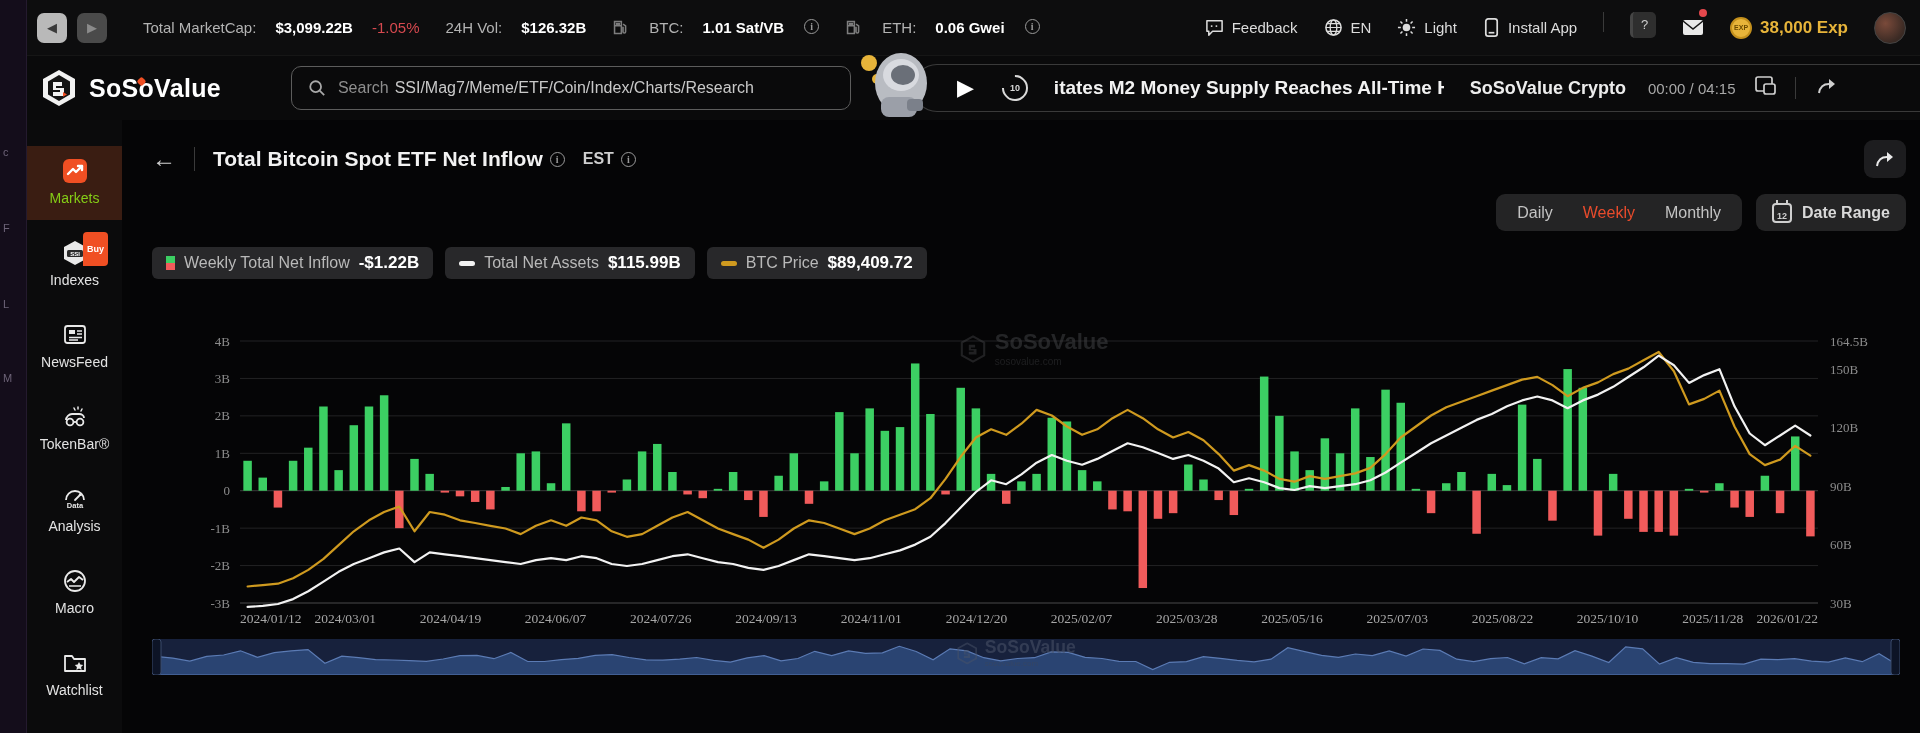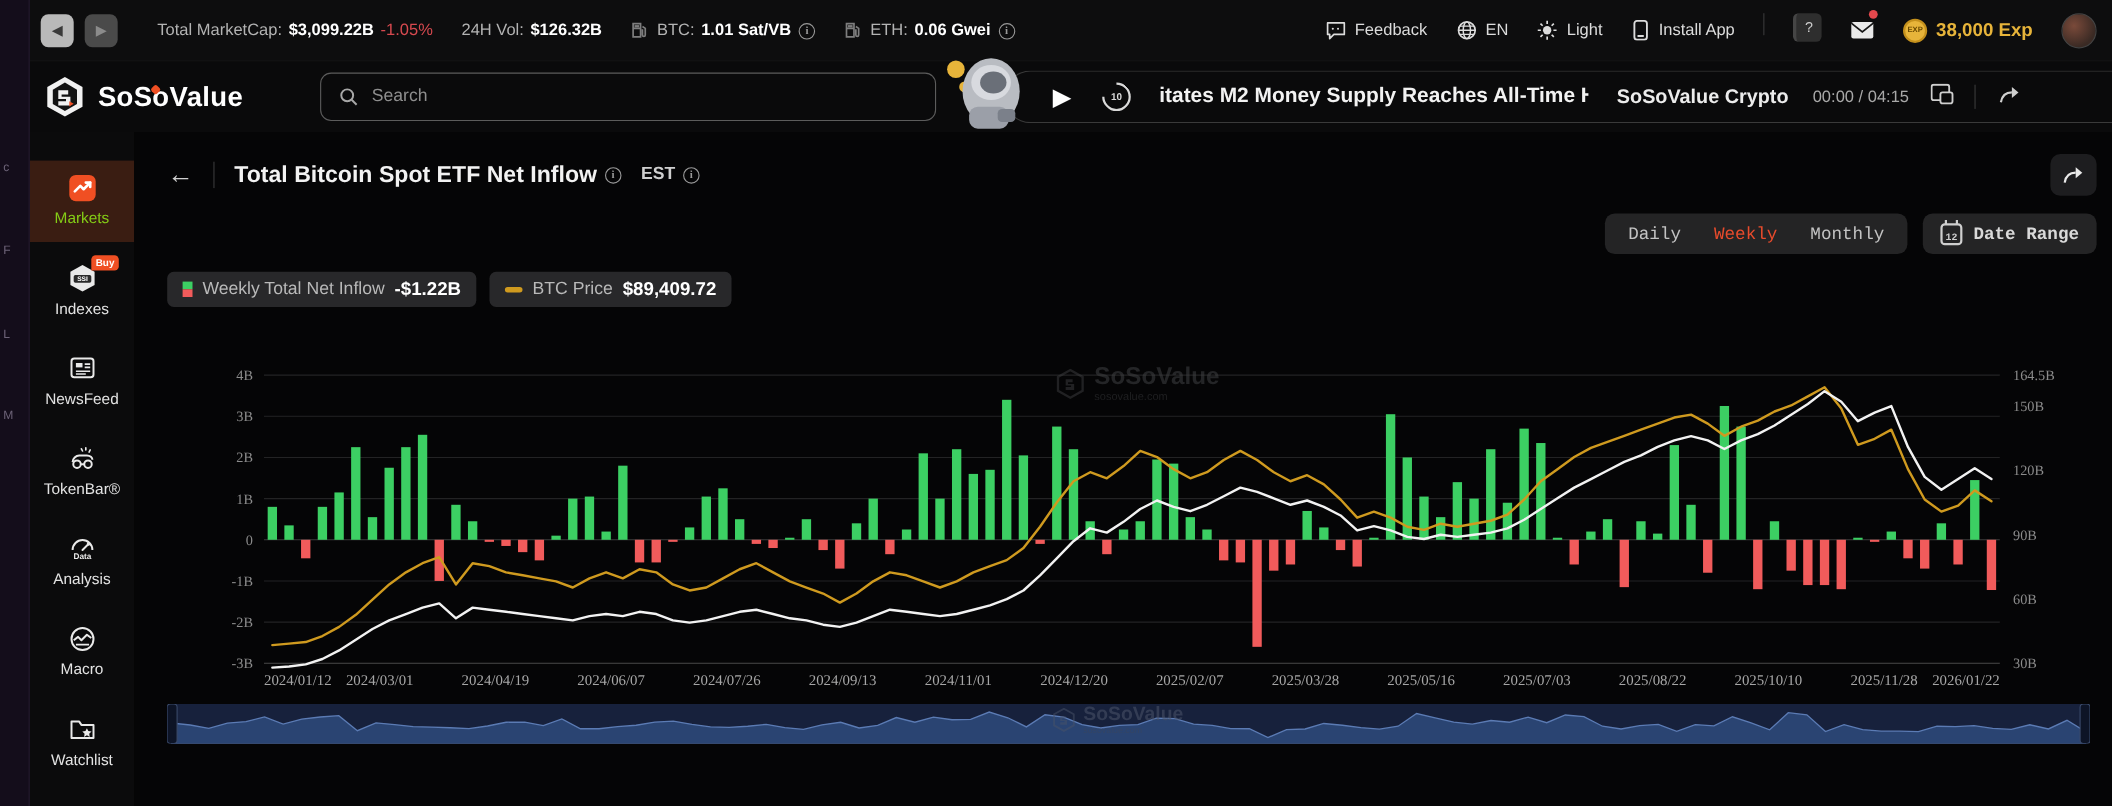--- a/index.html
+++ b/index.html
@@ -13,21 +13,21 @@
 
   .app { position:absolute; left:27px; top:0; width:1893px; height:733px; }
 
   
   .topbar { height:56px; background:#0d0d0e; display:flex; align-items:center;
     padding:0 14px 0 10px; border-bottom:1px solid #161616; }
   .navbtn { width:30px; height:30px; border-radius:7px; display:flex; align-items:center;
     justify-content:center; font-size:13px; margin-right:10px; cursor:pointer; }
   .navbtn.back { background:#b9b9b9; color:#3a3a3a; }
   .navbtn.fwd  { background:#4a4a4a; color:#8b8b8b; }
-  .stat { display:flex; align-items:flex-end; margin-left:26px; font-size:15px; white-space:nowrap; }
+  .stat { display:flex; align-items:flex-start; margin-left:26px; font-size:15px; white-space:nowrap;gap:13px; }
   .stat .lbl { color:#b3b3b3; margin-right:6px; }
   .stat .val { color:#ffffff; font-weight:bold; }
   .stat .neg { color:#d6494f; margin-left:6px; }
   .gas { width:17px; height:17px; margin-right:7px; opacity:.8; }
   .info-i { display:inline-flex; width:15px; height:15px; border:1.4px solid #9a9a9a; color:#9a9a9a;
     border-radius:50%; font-size:10px; align-items:center; justify-content:center;
     font-family:"Liberation Serif",serif; margin-left:7px; font-weight:bold; }
   .topbar-right { margin-left:auto; display:flex; gap:26px; }
   .tb-item { display:flex; align-items:center; gap:8px; font-size:15px; color:#dcdcdc; cursor:pointer; }
   .tb-divider { width:1px; height:20px; background:#3a3a3a; }
@@ -69,33 +69,33 @@
   .pdiv { z-index:2; width:1px; height:22px; background:#3a3a3a; margin-left:18px; }
 
   
   .bodyrow { display:flex; height:613px; }
   .sidebar { width:95px; background:#0b0b0c; padding-top:26px; display:flex; flex-direction:column; align-items:stretch; }
   .side-item { display:flex; flex-direction:column; align-items:center; gap:6px; padding:12px 0 14px;
     cursor:pointer; color:#e3e3e3; font-size:14px; margin-bottom:8px; position:relative; }
   .side-item.active { background:#3a1d12; color:#84cc16; }
   .side-item svg { width:26px; height:26px; }
   .buy-badge { position:absolute; top:4px; right:14px; background:#f04f23; color:#fff; font-size:9px;
-    font-weight:bold; padding:2px 4px; border-radius:4px 4px 4px 0; }
+    font-weight:bold; padding:12px 4px; border-radius:4px 4px 4px 0; }
 
   .main { flex:1; background:#050506; padding:0 14px 0 30px; position:relative; }
 
   .page-head { display:flex; align-items:center; margin-top:22px; height:34px; }
   .back-arrow { font-size:24px; color:#cfcfcf; cursor:pointer; }
   .head-div { width:1px; height:24px; background:#3a3a3a; margin:0 18px; }
   .page-title { font-size:21px; font-weight:bold; color:#f2f2f2; }
   .est { font-size:16px; font-weight:bold; color:#cfcfcf; margin-left:18px; }
   .share-btn { margin-left:auto; width:42px; height:38px; background:#1d1d1f; border-radius:9px;
     display:flex; align-items:center; justify-content:center; cursor:pointer; }
 
-  .controls { display:flex; justify-content:flex-end; align-items:center; margin-top:18px; gap:14px;font-family:Liberation Mono, monospace; }
+  .controls { display:flex; justify-content:flex-end; align-items:center; margin-top:18px; gap:14px; }
   .seg { background:#242425; border-radius:9px; display:flex; align-items:center; height:37px; padding:0 6px; }
   .seg .tab { padding:0 15px; font-size:16px; color:#c3c3c3; cursor:pointer; }
   .seg .tab.active { color:#e84b2c; }
   .daterange { background:#242425; border-radius:9px; height:37px; display:flex; align-items:center;
     gap:10px; padding:0 16px; font-size:16px; font-weight:bold; color:#d9d9d9; cursor:pointer; }
   .cal { width:20px; height:20px; border:2px solid #cfcfcf; border-radius:4px; position:relative;
     display:flex; align-items:flex-end; justify-content:center; font-size:9px; color:#cfcfcf; font-weight:bold; }
   .cal:before { content:""; position:absolute; top:-5px; left:2px; right:2px; height:4px;
     border-left:2px solid #cfcfcf; border-right:2px solid #cfcfcf; }
 
@@ -227,20 +227,21 @@
         <span>SoSoValue</span><span class="odot"></span>
       </div>
     </div>
 
     <div class="search">
       <svg width="18" height="18" viewBox="0 0 20 20">
           <circle cx="8.5" cy="8.5" r="6" stroke="#a8a8a8" stroke-width="2" fill="none"></circle>
           <path d="M13 13l5 5" stroke="#a8a8a8" stroke-width="2"></path>
         </svg>
       <span>Search</span>
+      <span class="q2" style="margin-left:-6px">SSI/Mag7/Meme/ETF/Coin/Index/Charts/Research</span>
     </div>
 
     <div class="player">
       <div class="player-frame"></div>
       <svg class="mascot" viewBox="0 0 88 72">
         <circle cx="18" cy="14" r="8" fill="#e7b43a"></circle>
           <circle cx="26" cy="30" r="5" fill="#e7b43a"></circle>
         <ellipse cx="50" cy="34" rx="26" ry="30" fill="#b9bcc2"></ellipse>
         <ellipse cx="50" cy="26" rx="18" ry="16" fill="#d8dadf"></ellipse>
         <ellipse cx="52" cy="26" rx="12" ry="10" fill="#6a6f78"></ellipse>
@@ -362,20 +363,25 @@
       </div>
 
       <div class="legend">
         <div class="pill">
           <span class="sw-bar">
               <i class="g"></i>
               <i class="r"></i>
             </span>
           <span>Weekly Total Net Inflow</span>
             <b>-$1.22B</b>
+        </div>
+        <div class="pill">
+          <span class="sw-dash" style="background:#f2f2f2"></span>
+          <span>Total Net Assets</span>
+            <b>$115.99B</b>
         </div>
         <div class="pill">
           <span class="sw-dash" style="background:#cf9a1f"></span>
           <span>BTC Price</span>
             <b>$89,409.72</b>
         </div>
       </div>
 
       <div class="chart-wrap">
         <svg id="chart" width="1750" height="298">

